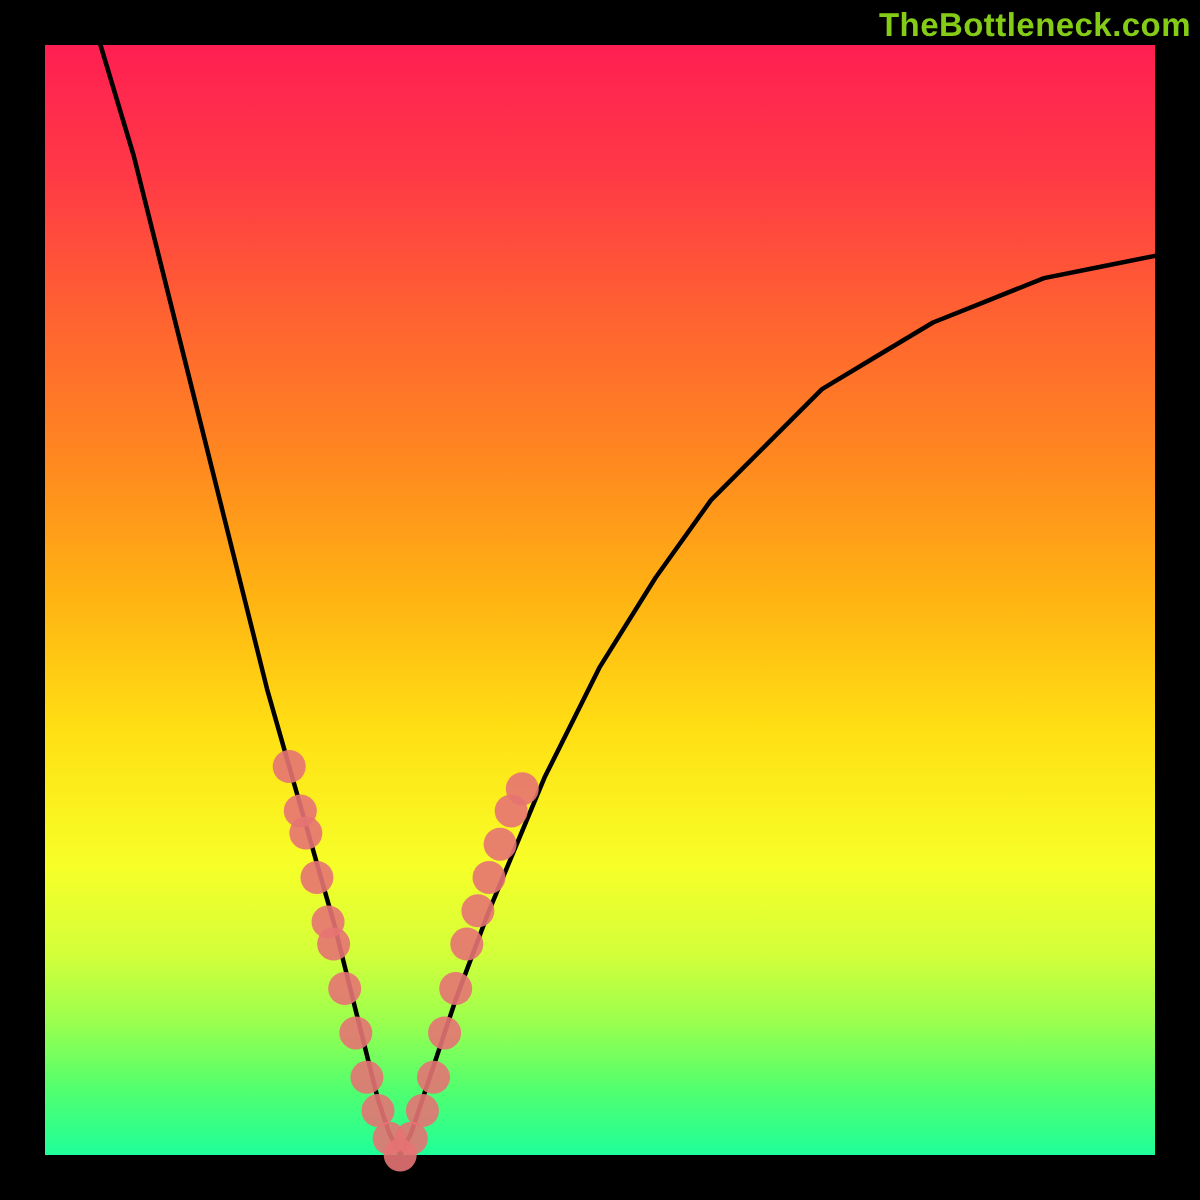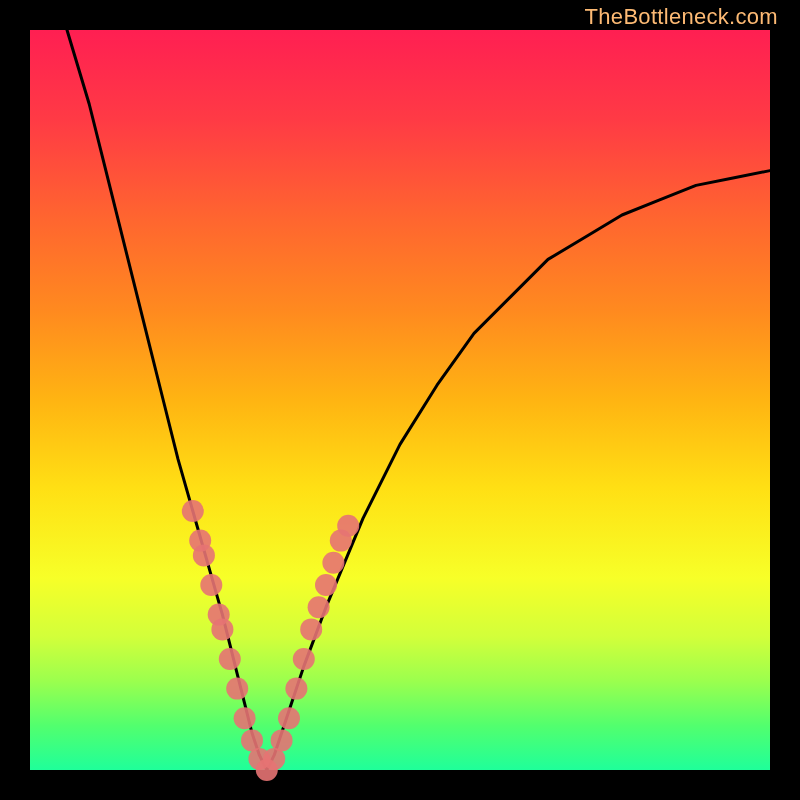--- a/index.html
+++ b/index.html
@@ -34,25 +34,25 @@
       #f7ff28 74%,
       #d2ff3a 82%,
       #9bff4e 88%,
       #52ff6e 94%,
       #1fff9a 100%
     );
   }
   .watermark {
     position: absolute;
     top: 4px;
-    right: 22px;
-    color: #fdba74;
+    right: 6px;
+    color: #84cc16;
     font-size: 22px;
     letter-spacing: 0.3px;
-    font-weight: 400;
+    font-weight: 700;
     z-index: 10;
   }
   svg.curve {
     position: absolute;
     left: 0;
     top: 0;
     width: 740px;
     height: 740px;
     overflow: visible;
   }

